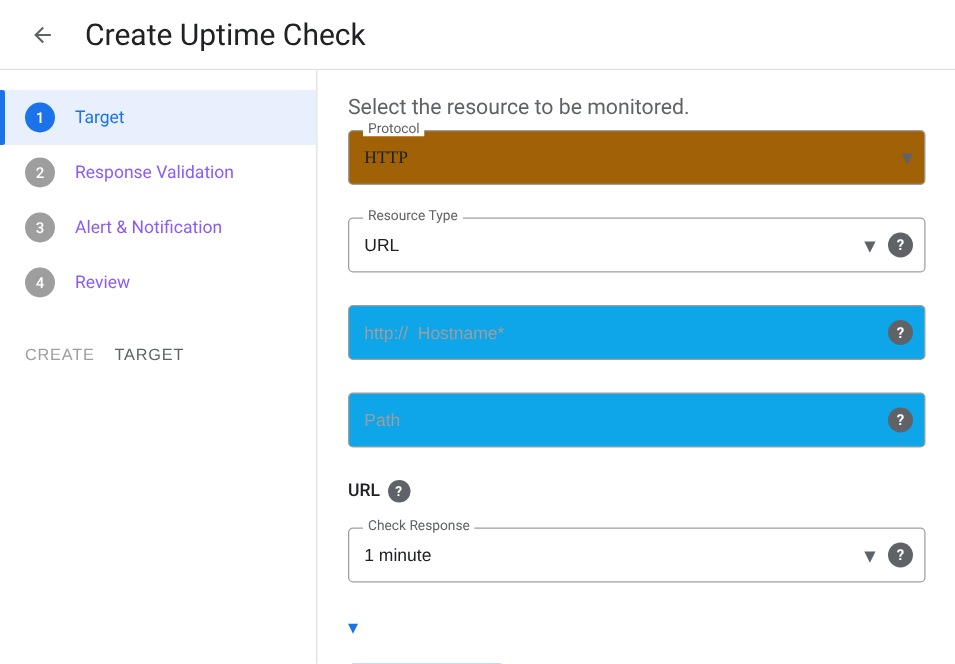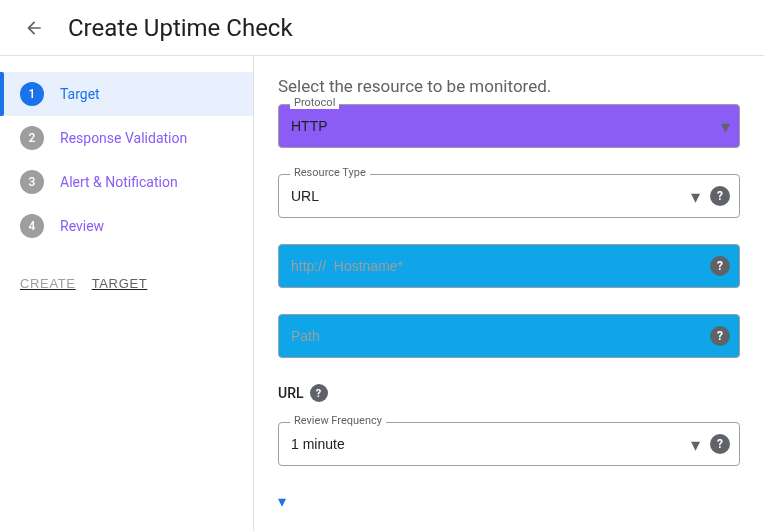--- a/index.html
+++ b/index.html
@@ -94,21 +94,20 @@
     .step-item.active .step-label {
       color: #1a73e8;
       font-weight: 400;
     }
 
     .sidebar-actions {
       display: flex;
       gap: 8px;
       padding: 16px 20px;
       margin-top: 8px;
-      text-decoration: underline;
     }
     .btn-create {
       background: none;
       border: none;
       color: #9e9e9e;
       font-size: 13px;
       font-weight: 500;
       letter-spacing: 0.05em;
       cursor: pointer;
       padding: 4px 0;
@@ -276,23 +275,24 @@
       position: relative;
     }
     .protocol-select {
       width: 100%;
       height: 44px;
       border: 1px solid #9e9e9e;
       border-radius: 4px;
       padding: 0 36px 0 12px;
       font-size: 14px;
       color: #202124;
-      background: #8b5cf6;
+      background: #a16207;
       appearance: none;
       cursor: pointer;
+      font-family: Liberation Serif, serif;
     }
     .protocol-arrow {
       position: absolute;
       right: 10px;
       top: 50%;
       transform: translateY(-50%);
       color: #5f6368;
       pointer-events: none;
       font-size: 18px;
     }
@@ -395,21 +395,21 @@
     </div>
 
     
     <div class="url-row">
       <span class="url-label">URL</span>
       <div class="url-help">?</div>
     </div>
 
     
     <div class="field-group">
-      <span class="field-label">Review Frequency</span>
+      <span class="field-label">Check Response</span>
       <div class="select-wrapper">
         <select class="select-field">
           <option>1 minute</option>
           <option>5 minutes</option>
           <option>10 minutes</option>
           <option>15 minutes</option>
         </select>
         <span class="select-arrow">▾</span>
         <div class="help-icon">?</div>
       </div>

